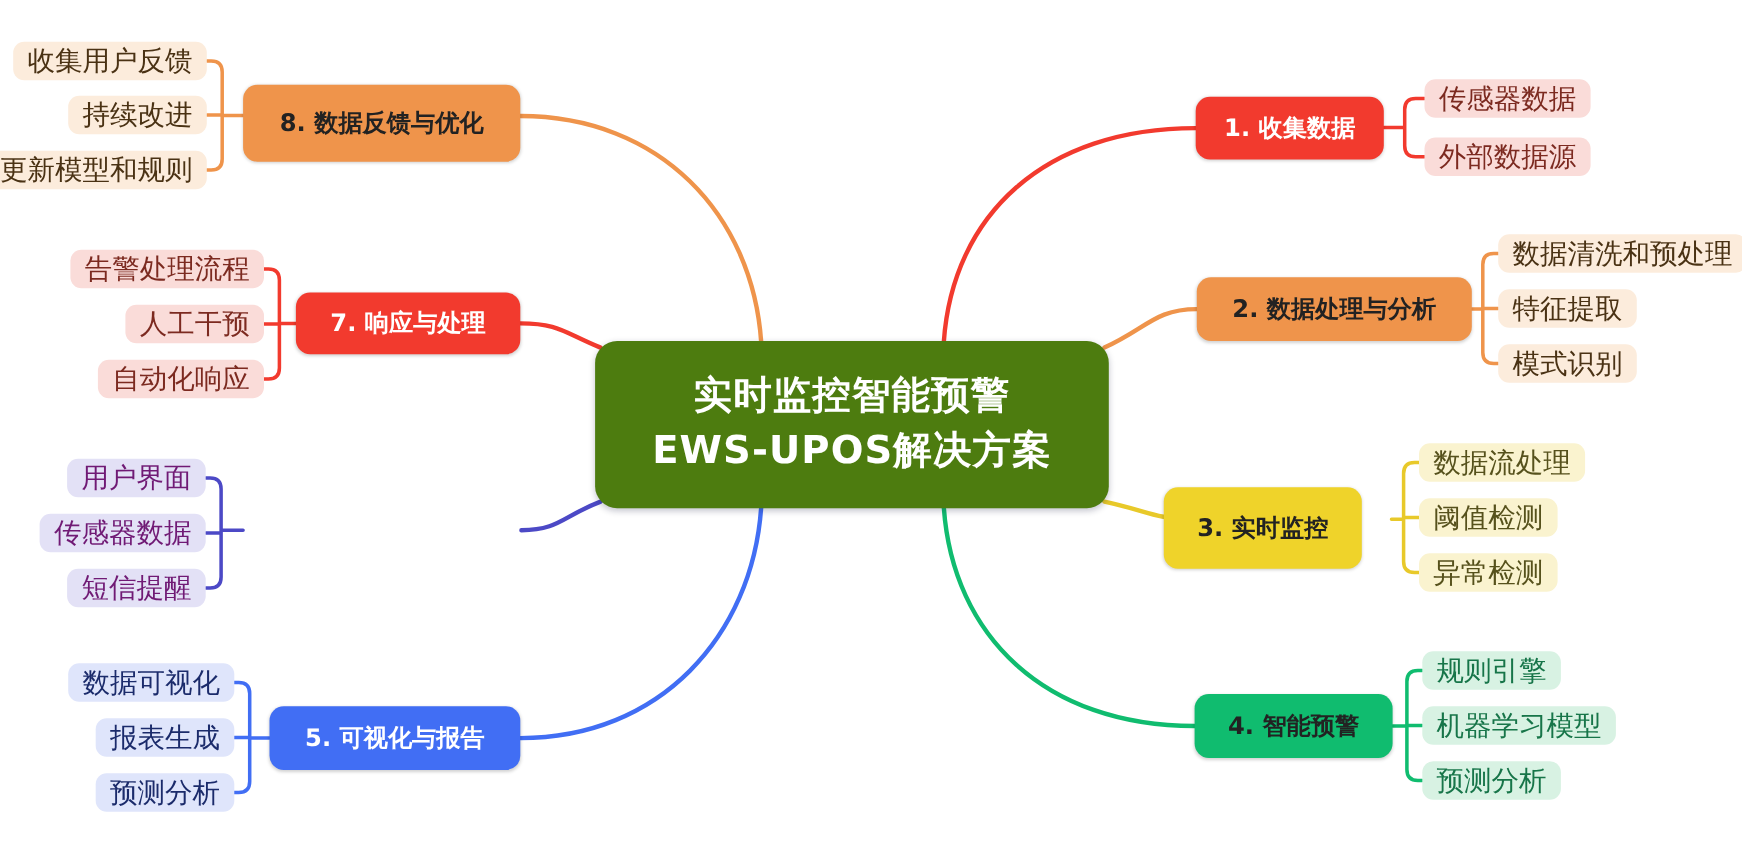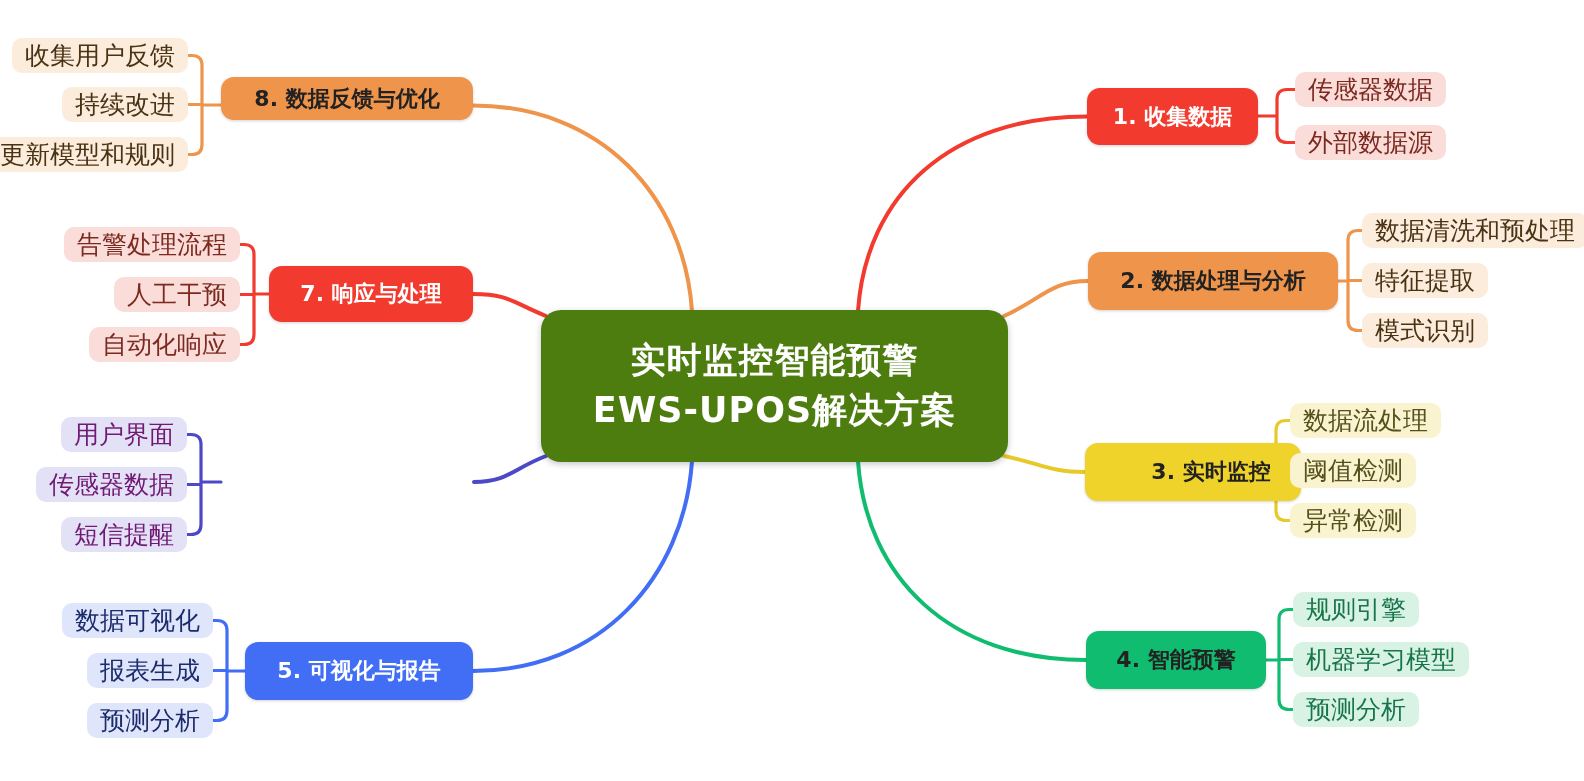--- a/index.html
+++ b/index.html
@@ -20,26 +20,26 @@
 
   .node{position:absolute;display:flex;justify-content:center;align-items:center;
     font-weight:700;font-size:22px;border-radius:13px;z-index:2;white-space:nowrap;
     box-shadow:0 1px 3px rgba(0,0,0,.18);}
   .txt-light{color:#ffffff;} .txt-dark{color:#222222;}
   .bg-red{background:#F23A2E;} .bg-orange{background:#EF944B;} .bg-yellow{background:#EFD32A;}
   .bg-green{background:#10BC6F;} .bg-blue{background:#416EF4;text-align:right;} .bg-indigo{background:#4C49C6;}
 
   .b1{left:1087px;top:88px;width:171px;height:57px;}
   .b2{left:1088px;top:252px;width:250px;height:58px;}
-  .b3{left:1085px;top:443px;width:180px;height:58px;padding-left:36px;}
+  .b3{left:1058px;top:443px;width:180px;height:74px;}
   .b4{left:1086px;top:631px;width:180px;height:58px;}
   .b5{right:1111px;top:642px;width:228px;height:58px;}
   .b6{right:1110px;top:453px;width:253px;height:58px;}
   .b7{right:1111px;top:266px;width:204px;height:56px;}
-  .b8{right:1111px;top:77px;width:252px;height:43px;}
+  .b8{right:1111px;top:77px;width:252px;height:70px;}
 
   .kid{position:absolute;display:inline-flex;align-items:center;height:35px;
     padding:0 13px;border-radius:10px;font-size:25px;font-weight:500;z-index:2;white-space:nowrap;}
   .lg-red{background:#FADCD9;color:#7C2A20;}
   .lg-orange{background:#FCECDC;color:#4A3214;}
   .lg-yellow{background:#FAF3CF;color:#56511C;}
   .lg-green{background:#D8F2E3;color:#177549;}
   .lg-blue{background:#DFE5FB;color:#1B2B6B;}
   .lg-indigo{background:#E3E1F6;color:#701a75;}
 

